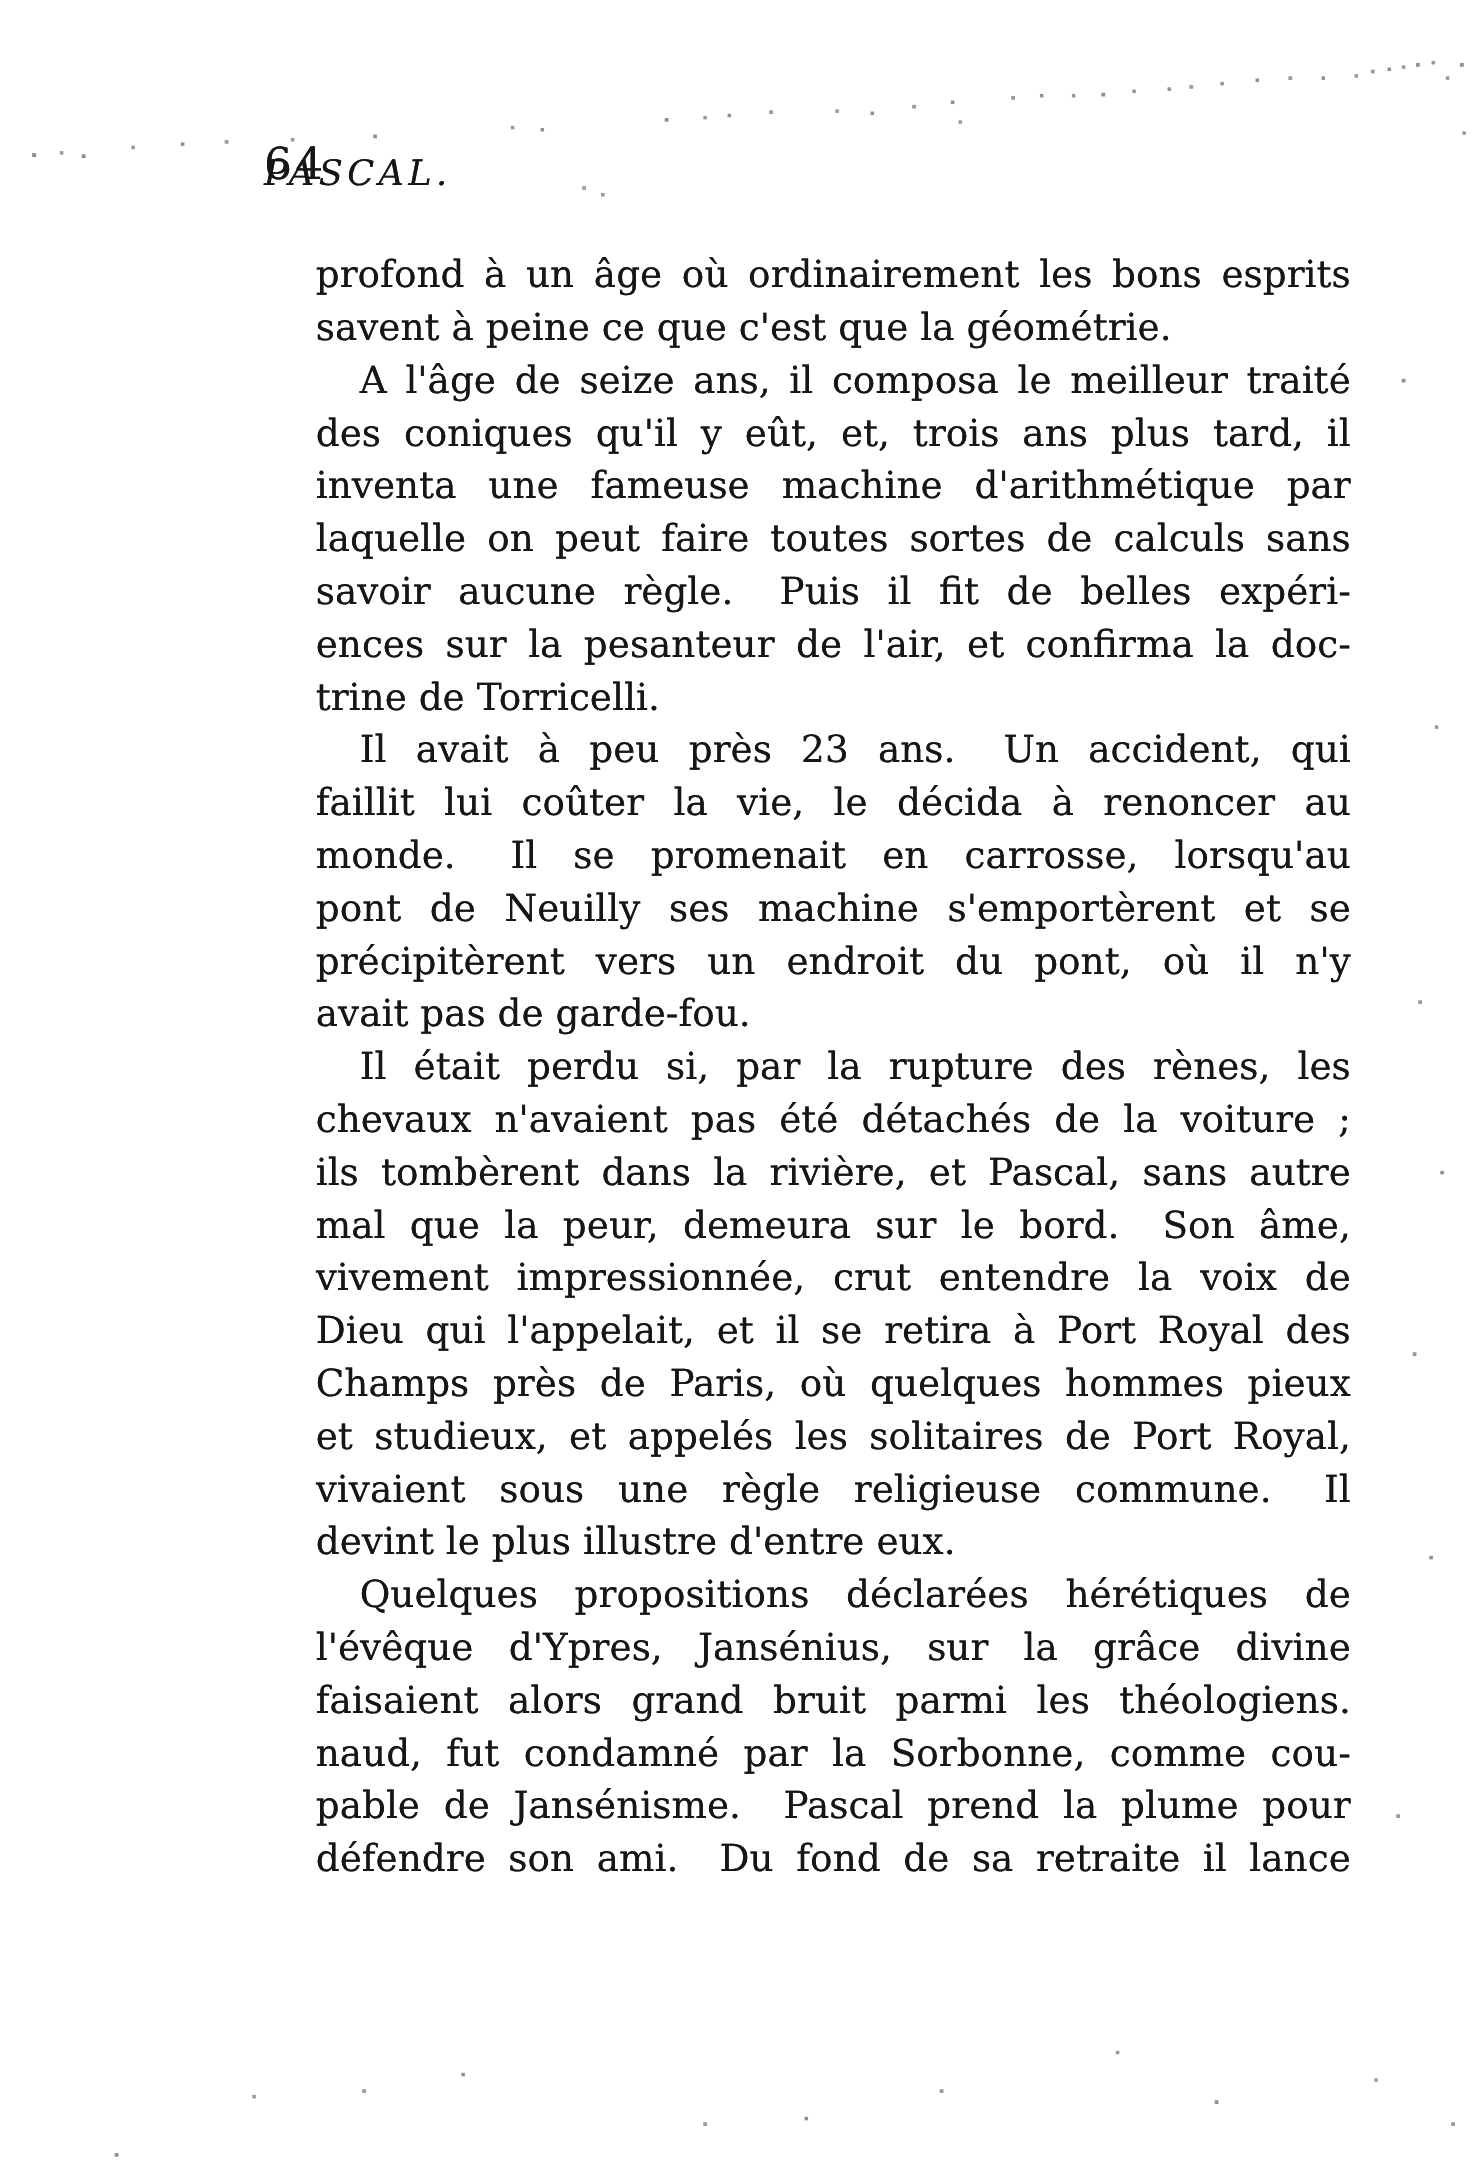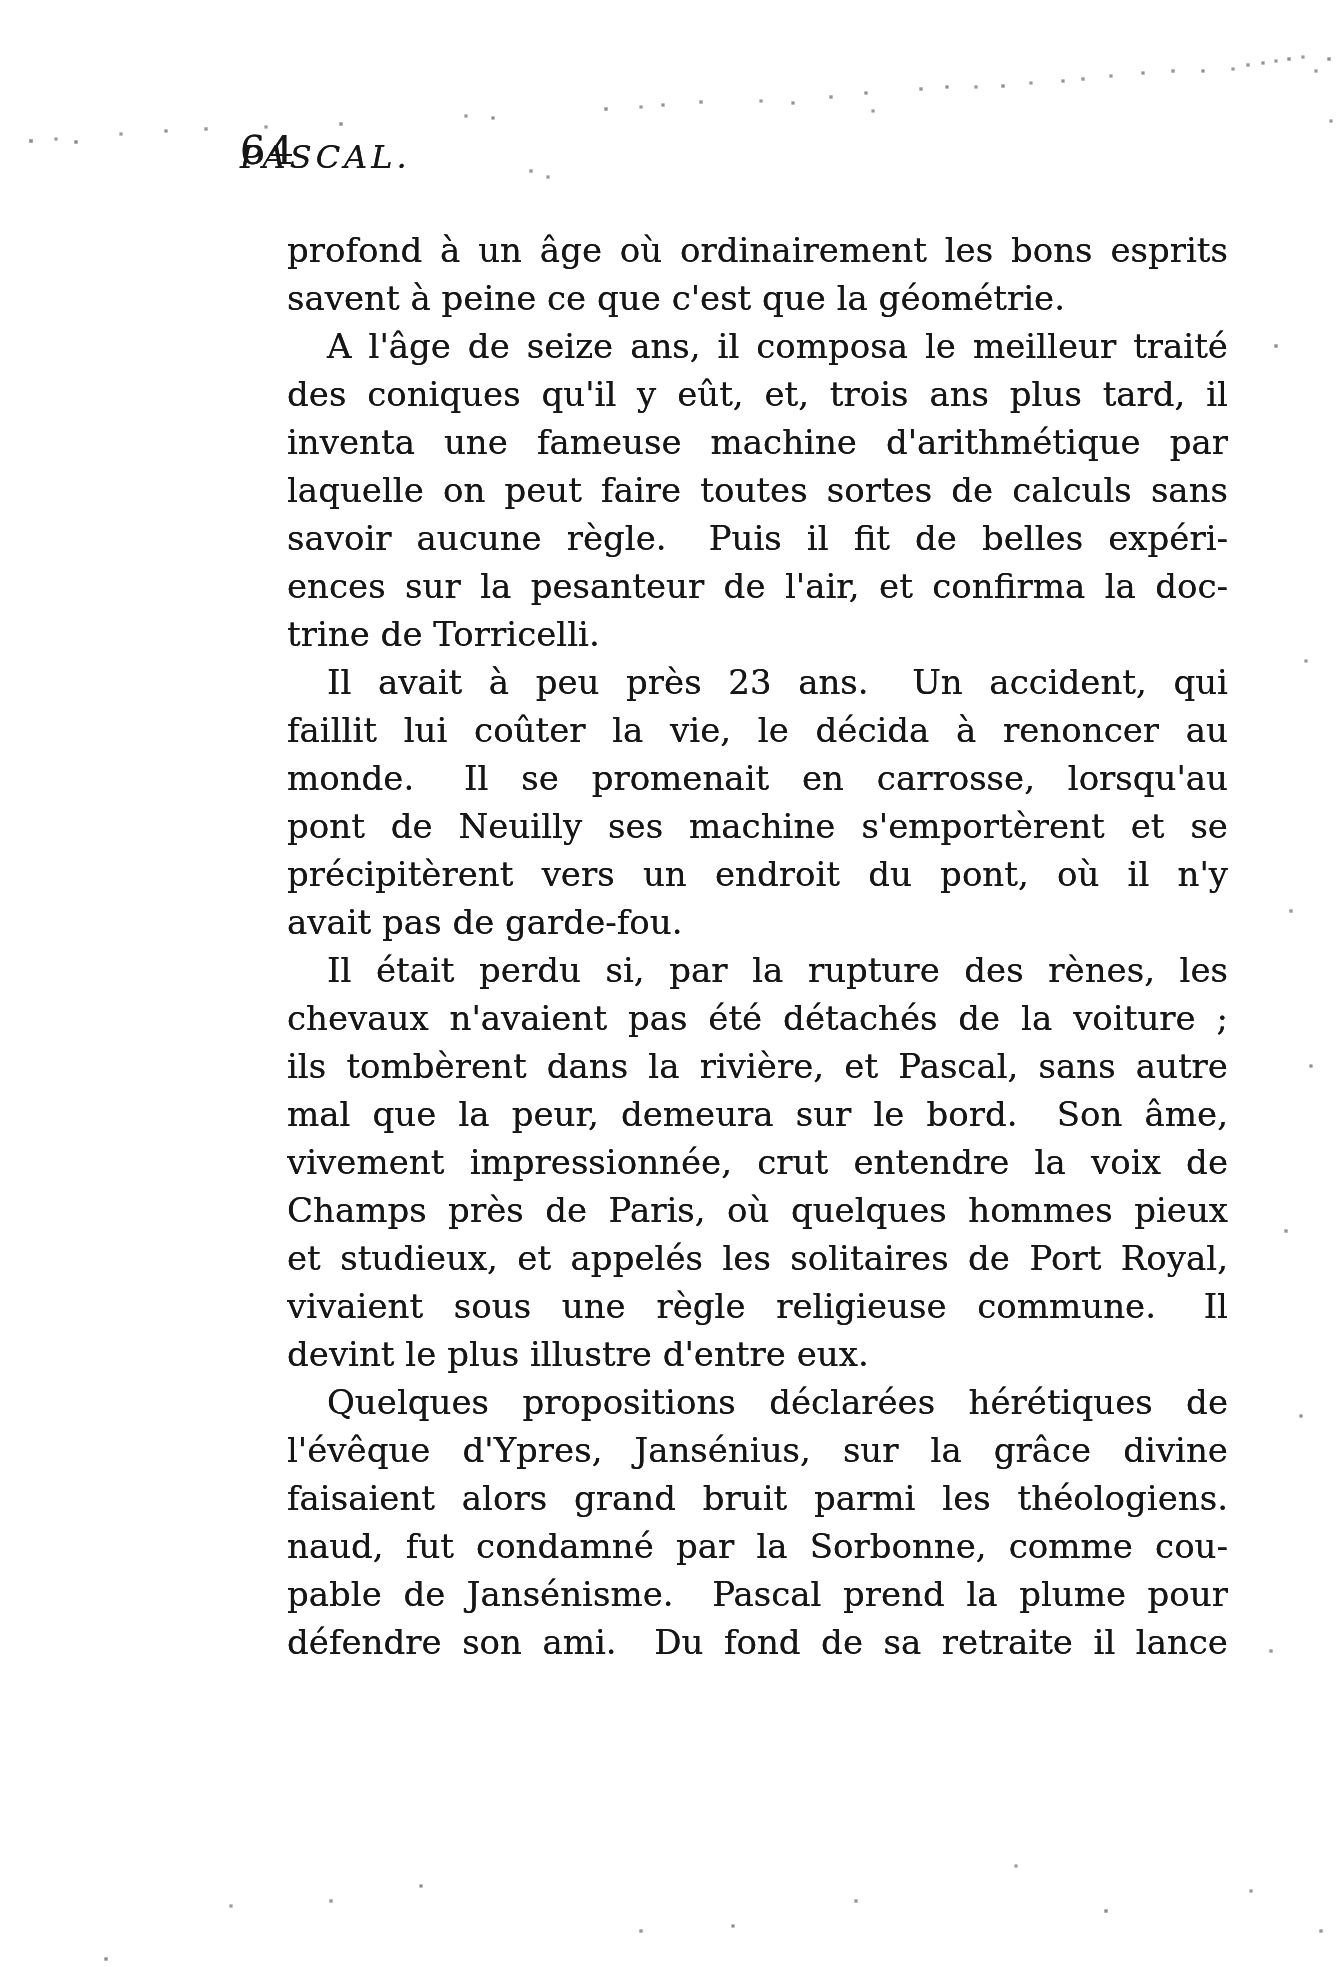--- a/index.html
+++ b/index.html
@@ -93,20 +93,21 @@
       <div class="line">faillit lui coûter la vie, le décida à renoncer au</div>
       <div class="line">monde.  Il se promenait en carrosse, lorsqu'au</div>
       <div class="line">pont de Neuilly ses machine s'emportèrent et se</div>
       <div class="line">précipitèrent vers un endroit du pont, où il n'y</div>
       <div class="line endpara">avait pas de garde-fou.</div>
       <div class="line indent">Il était perdu si, par la rupture des rènes, les</div>
       <div class="line">chevaux n'avaient pas été détachés de la voiture&nbsp;;</div>
       <div class="line">ils tombèrent dans la rivière, et Pascal, sans autre</div>
       <div class="line">mal que la peur, demeura sur le bord.  Son âme,</div>
       <div class="line">vivement impressionnée, crut entendre la voix de</div>
+      <div class="line">Dieu qui l'appelait, et il se retira à Port Royal des</div>
       <div class="line">Champs près de Paris, où quelques hommes pieux</div>
       <div class="line">et studieux, et appelés les solitaires de Port Royal,</div>
       <div class="line">vivaient sous une règle religieuse commune.  Il</div>
       <div class="line endpara">devint le plus illustre d'entre eux.</div>
       <div class="line indent">Quelques propositions déclarées hérétiques de</div>
       <div class="line">l'évêque d'Ypres, Jansénius, sur la grâce divine</div>
       <div class="line">faisaient alors grand bruit parmi les théologiens.</div>
       <div class="line">naud, fut condamné par la Sorbonne, comme cou-</div>
       <div class="line">pable de Jansénisme.  Pascal prend la plume pour</div>
       <div class="line">défendre son ami.  Du fond de sa retraite il lance</div>

